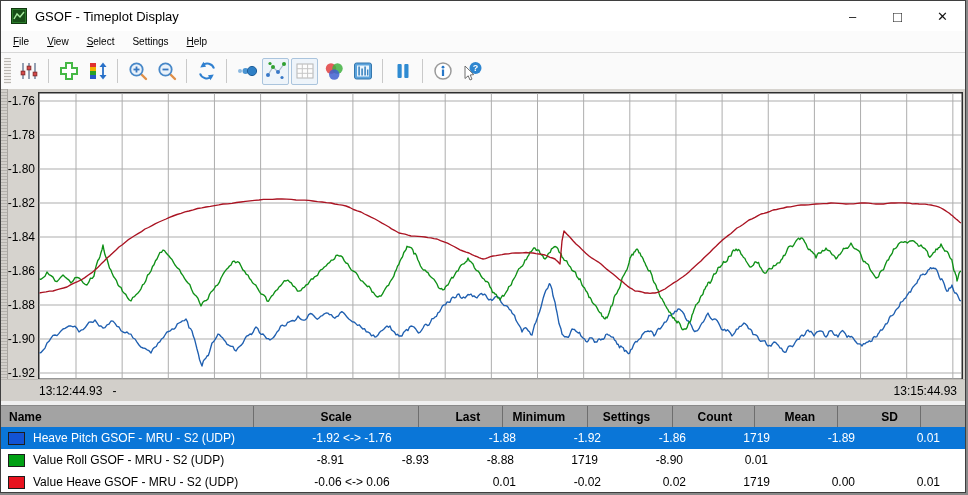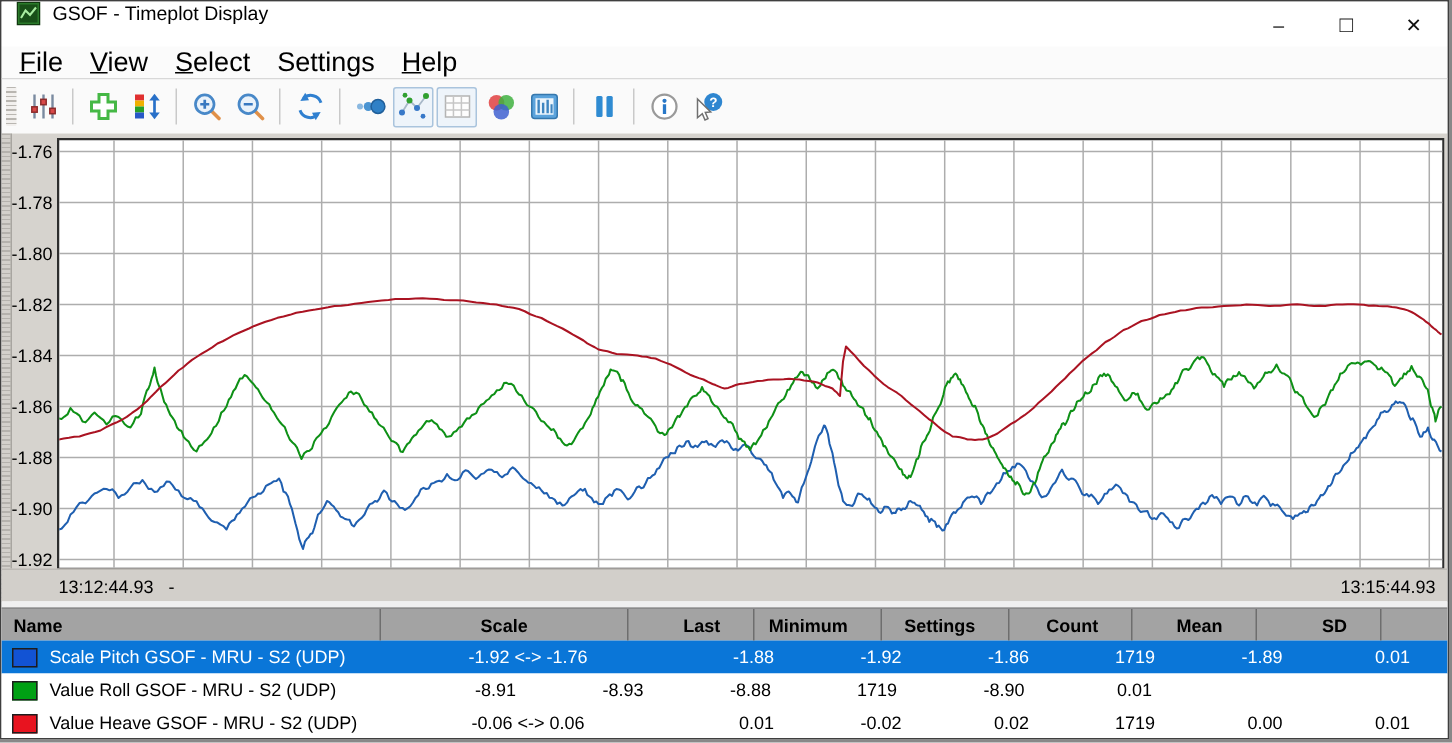--- a/index.html
+++ b/index.html
@@ -4,28 +4,28 @@
 <style>
   html,body{margin:0;padding:0;background:#888;}
   *{box-sizing:border-box;}
   .win{
     position:relative;width:966px;height:493px;margin:0;
     border:1px solid #3f3f3f;background:#fff;overflow:hidden;
     font-family:"Liberation Sans",sans-serif;color:#000;
     -webkit-font-smoothing:antialiased;
   }
   
-  .titlebar{position:absolute;left:0;top:0;width:100%;height:30px;background:#fff;display:flex;align-items:flex-start;}
+  .titlebar{position:absolute;left:0;top:0;width:100%;height:30px;background:#fff;display:flex;align-items:center;}
   .app-icon{width:16px;height:16px;margin-left:10px;flex:0 0 auto;}
   .title-text{font-size:13px;margin-left:8px;white-space:nowrap;}
   .caption-group{position:absolute;right:0;top:0;height:30px;display:flex;}
   .cap{width:45px;height:30px;display:flex;align-items:center;justify-content:center;font-size:13px;color:#111;cursor:default;}
   .cap.maximize{font-size:15px;}
   
-  .menubar{position:absolute;left:0;top:30px;width:100%;height:22px;background:#fbfbfb;border-bottom:1px solid #d8d8d8;display:flex;align-items:center;padding-left:3px;font-size:18px;}
+  .menubar{position:absolute;left:0;top:30px;width:100%;height:22px;background:#fbfbfb;border-bottom:1px solid #d8d8d8;display:flex;align-items:center;padding-left:3px;font-size:10px;}
   .menu-item{padding:2px 9px;white-space:nowrap;}
   .menu-item u{text-decoration:underline;}
   
   .toolbar{position:absolute;left:0;top:52px;width:100%;height:36px;background:#fafafa;display:flex;align-items:center;padding-left:2px;}
   .tgrip{width:7px;height:26px;margin:0 3px 0 1px;background:repeating-linear-gradient(to bottom,#b9b6b1 0 1px,#f2f0ee 1px 3px);border-radius:1px;}
   .tbtn{width:27px;height:27px;margin:0 1px;display:flex;align-items:center;justify-content:center;border:1px solid transparent;border-radius:2px;}
   .tbtn.toggled{background:#eef4fa;border-color:#aac4dd;}
   .tsep{width:1px;height:24px;background:#c9c9c9;margin:0 5px;}
   
   .chartpanel{position:absolute;left:0;top:88px;width:100%;height:312px;background:#d6d3ce;}
@@ -319,21 +319,21 @@
         <div class="hc right" style="width: 85px;">Settings</div>
         <div class="hc right" style="width: 84px;">Count</div>
         <div class="hc right" style="width: 85px;">Mean</div>
         <div class="hc right" style="width: 85px;">SD</div>
         <div class="hc fill"></div>
       </div>
     <div id="tbody">
         <div class="trow selected" style="background: rgb(10, 118, 216);">
           <div class="tc left" style="width: 265px;">
             <span class="swatch" style="background: rgb(18, 83, 212);"></span>
-            <span>Scale Pitch GSOF - MRU - S2 (UDP)</span>
+            <span>Heave Pitch GSOF - MRU - S2 (UDP)</span>
           </div>
           <div class="tc center" style="width: 172px;">-1.92 &lt;-&gt; -1.76</div>
           <div class="tc right" style="width: 86px;">-1.88</div>
           <div class="tc right" style="width: 85px;">-1.92</div>
           <div class="tc right" style="width: 85px;">-1.86</div>
           <div class="tc right" style="width: 84px;">1719</div>
           <div class="tc right" style="width: 85px;">-1.89</div>
           <div class="tc right" style="width: 85px;">0.01</div>
         </div>
         <div class="trow">

